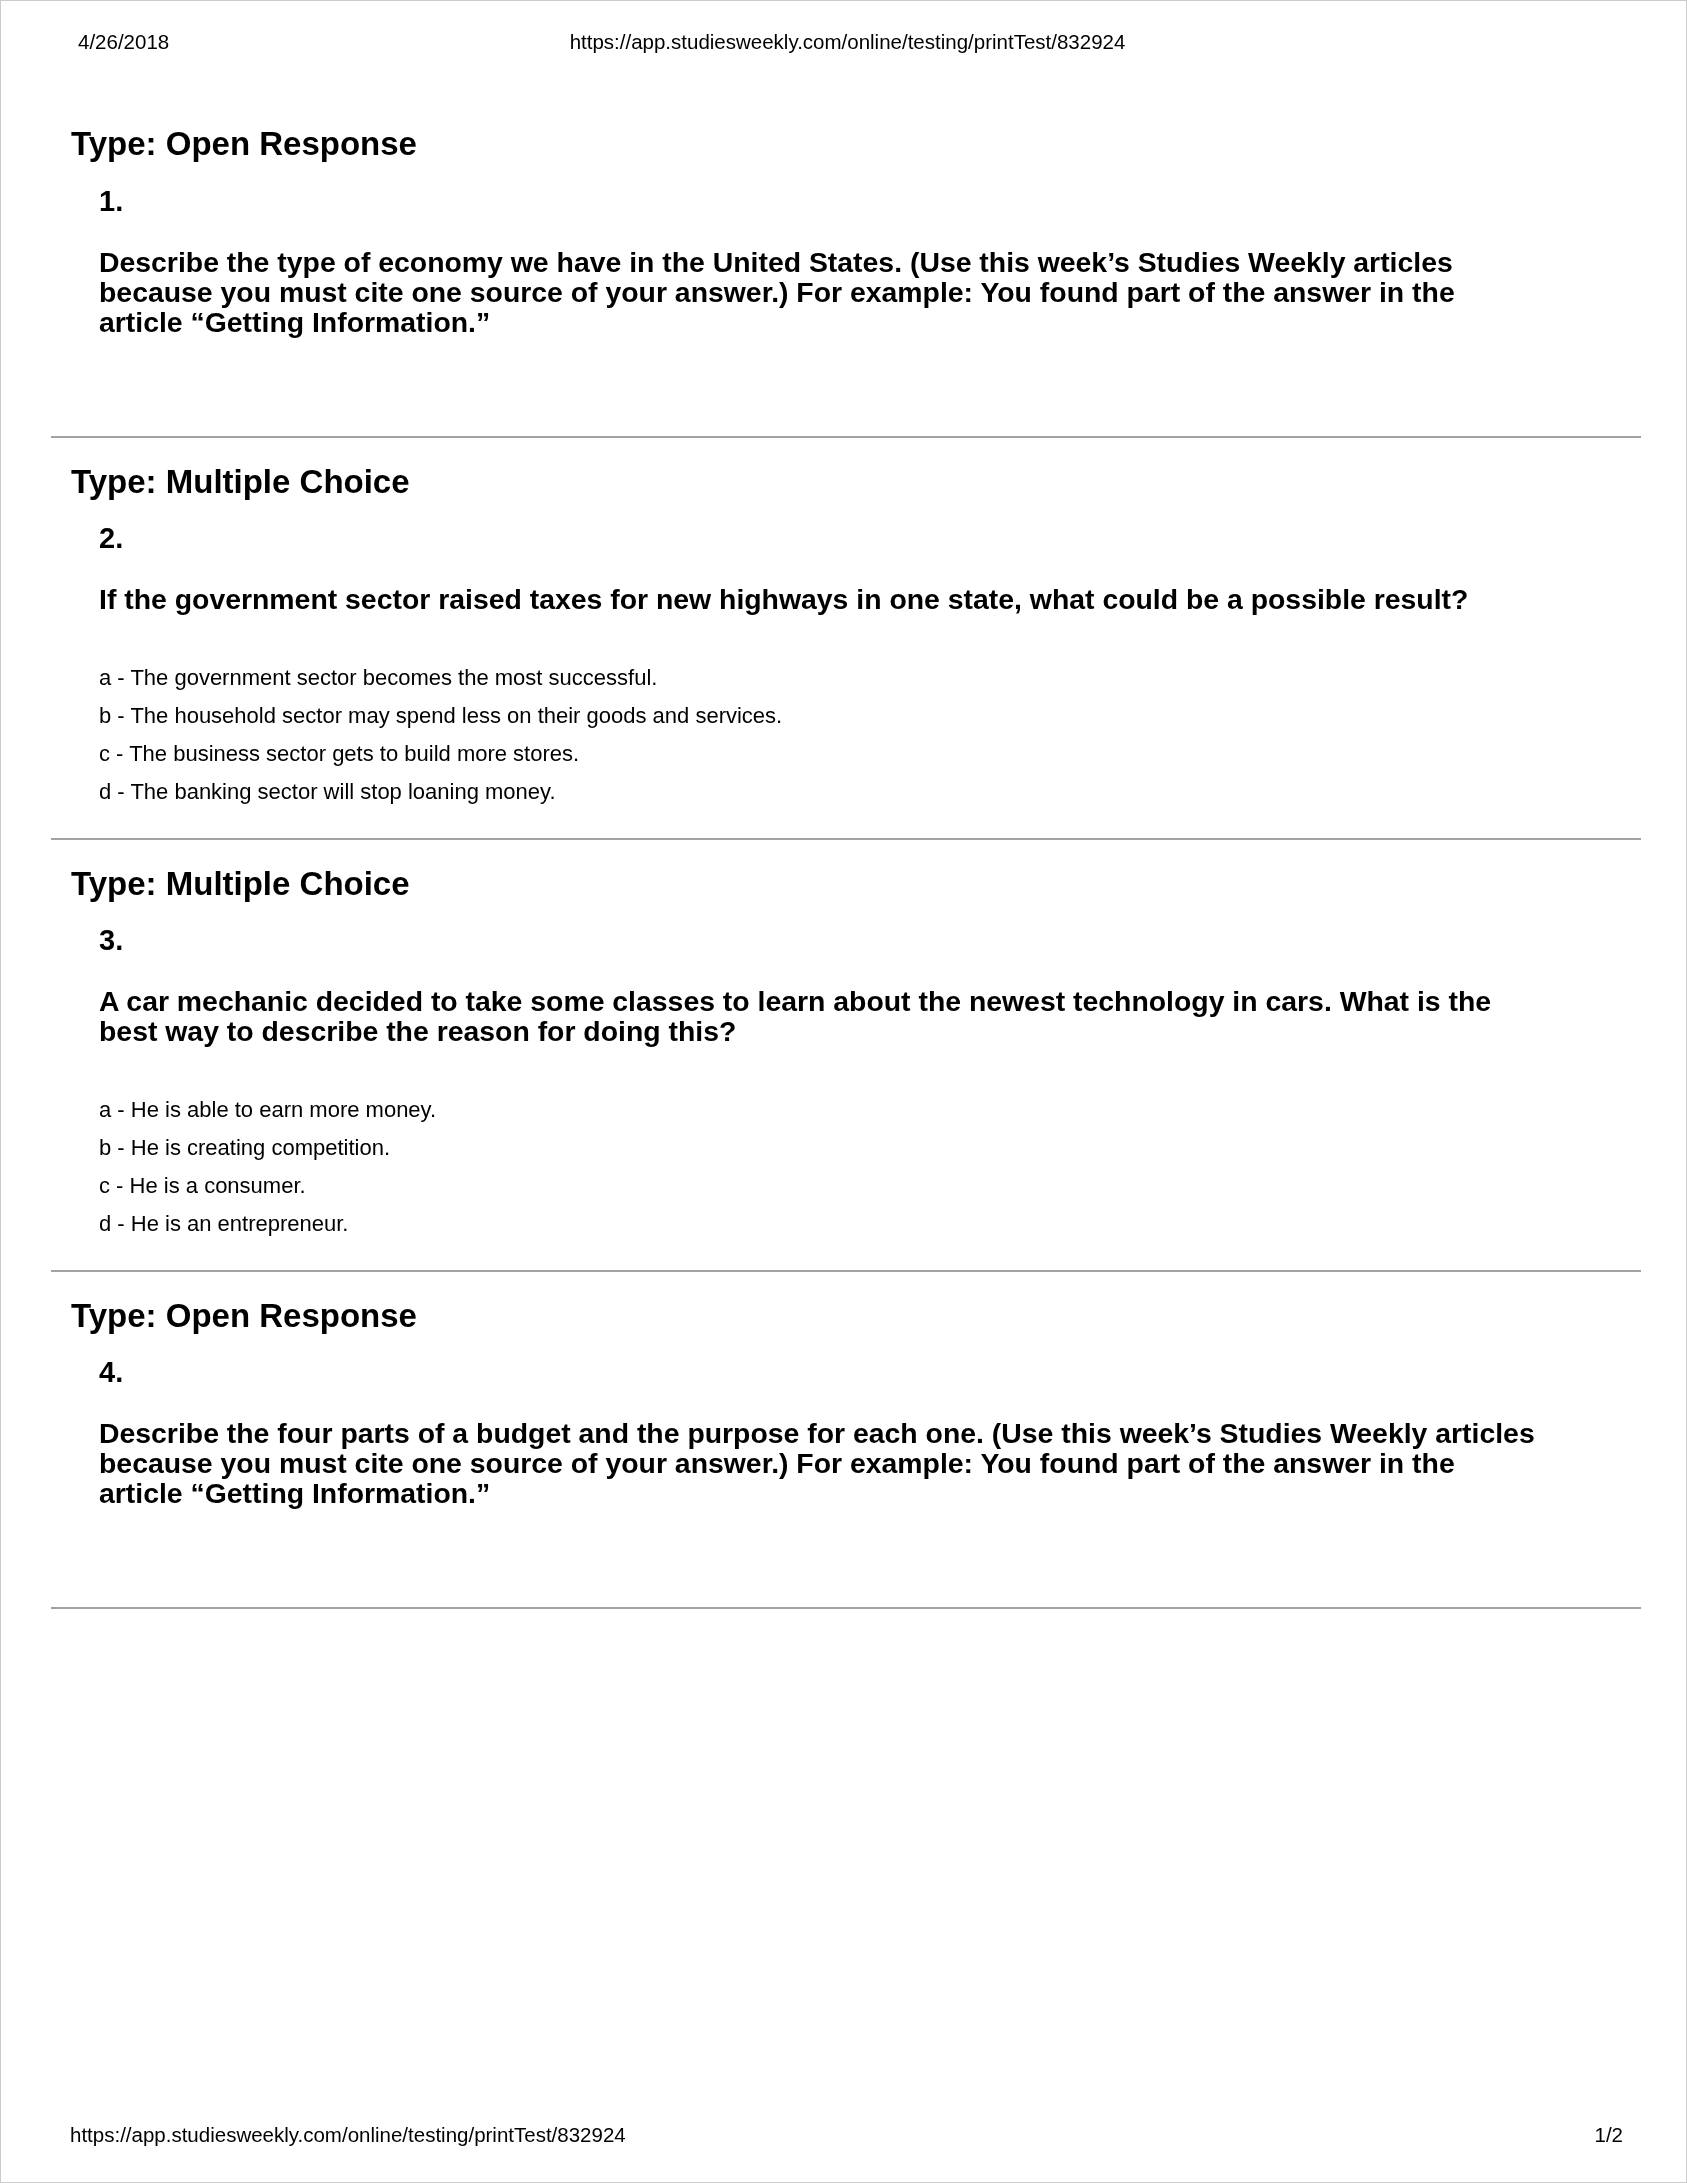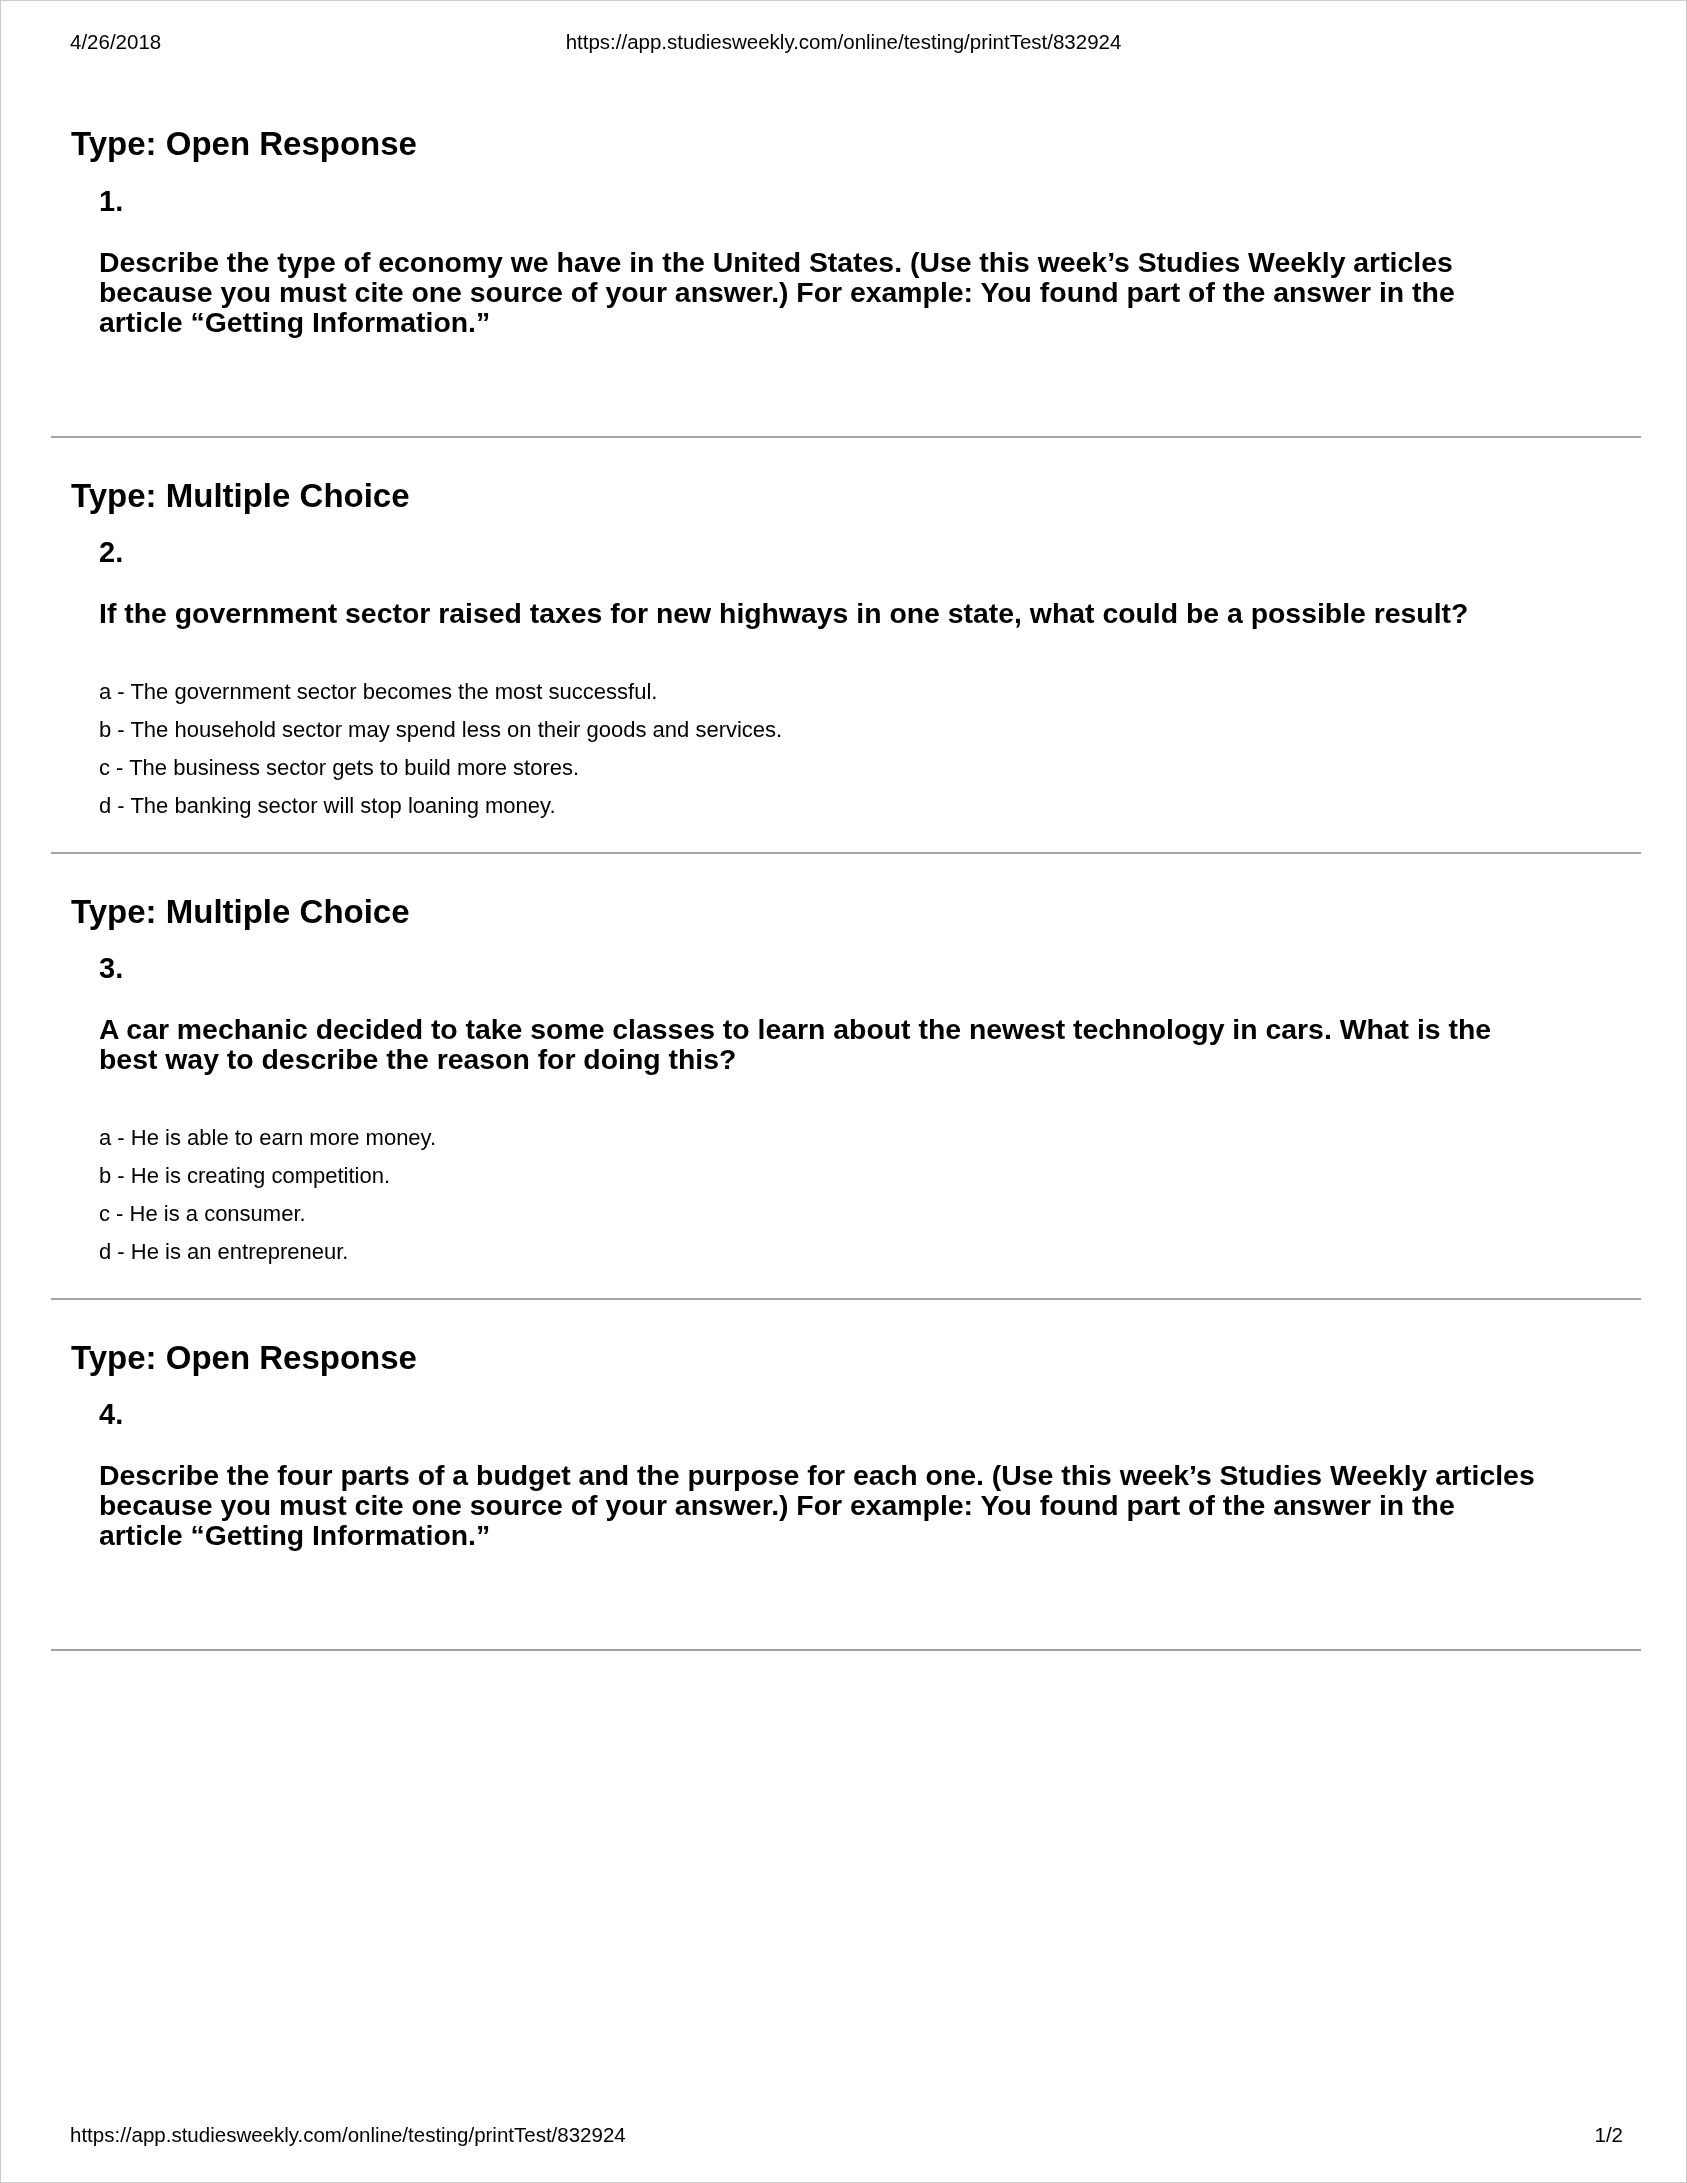--- a/index.html
+++ b/index.html
@@ -17,21 +17,21 @@
     color: #000000;
     overflow: hidden;
     box-sizing: border-box;
     border: 0.7px solid #cccccc;
   }
 
   
   .print-header {
     position: absolute;
     top: 28px;
-    left: 0;
+    left: 8px;
     right: 0;
     height: 26.5px;
     font-size: 20.5px;
     line-height: 26.5px;
     color: #000000;
   }
   .print-header .hdr-date {
     position: absolute;
     left: 69px;
     top: 0;
@@ -45,21 +45,21 @@
   }
 
   
   .content {
     position: absolute;
     top: 126px;
     left: 50px;
     width: 1590px;
   }
   .section { padding-top: 0; }
-  .section + .section { padding-top: 41px; }
+  .section + .section { padding-top: 27px; }
 
   .section-inner { padding-left: 20px; padding-right: 86px; }
 
   .type-label {
     font-size: 33px;
     font-weight: bold;
     line-height: 34px;
     margin: 0;
   }
   .q-number {

